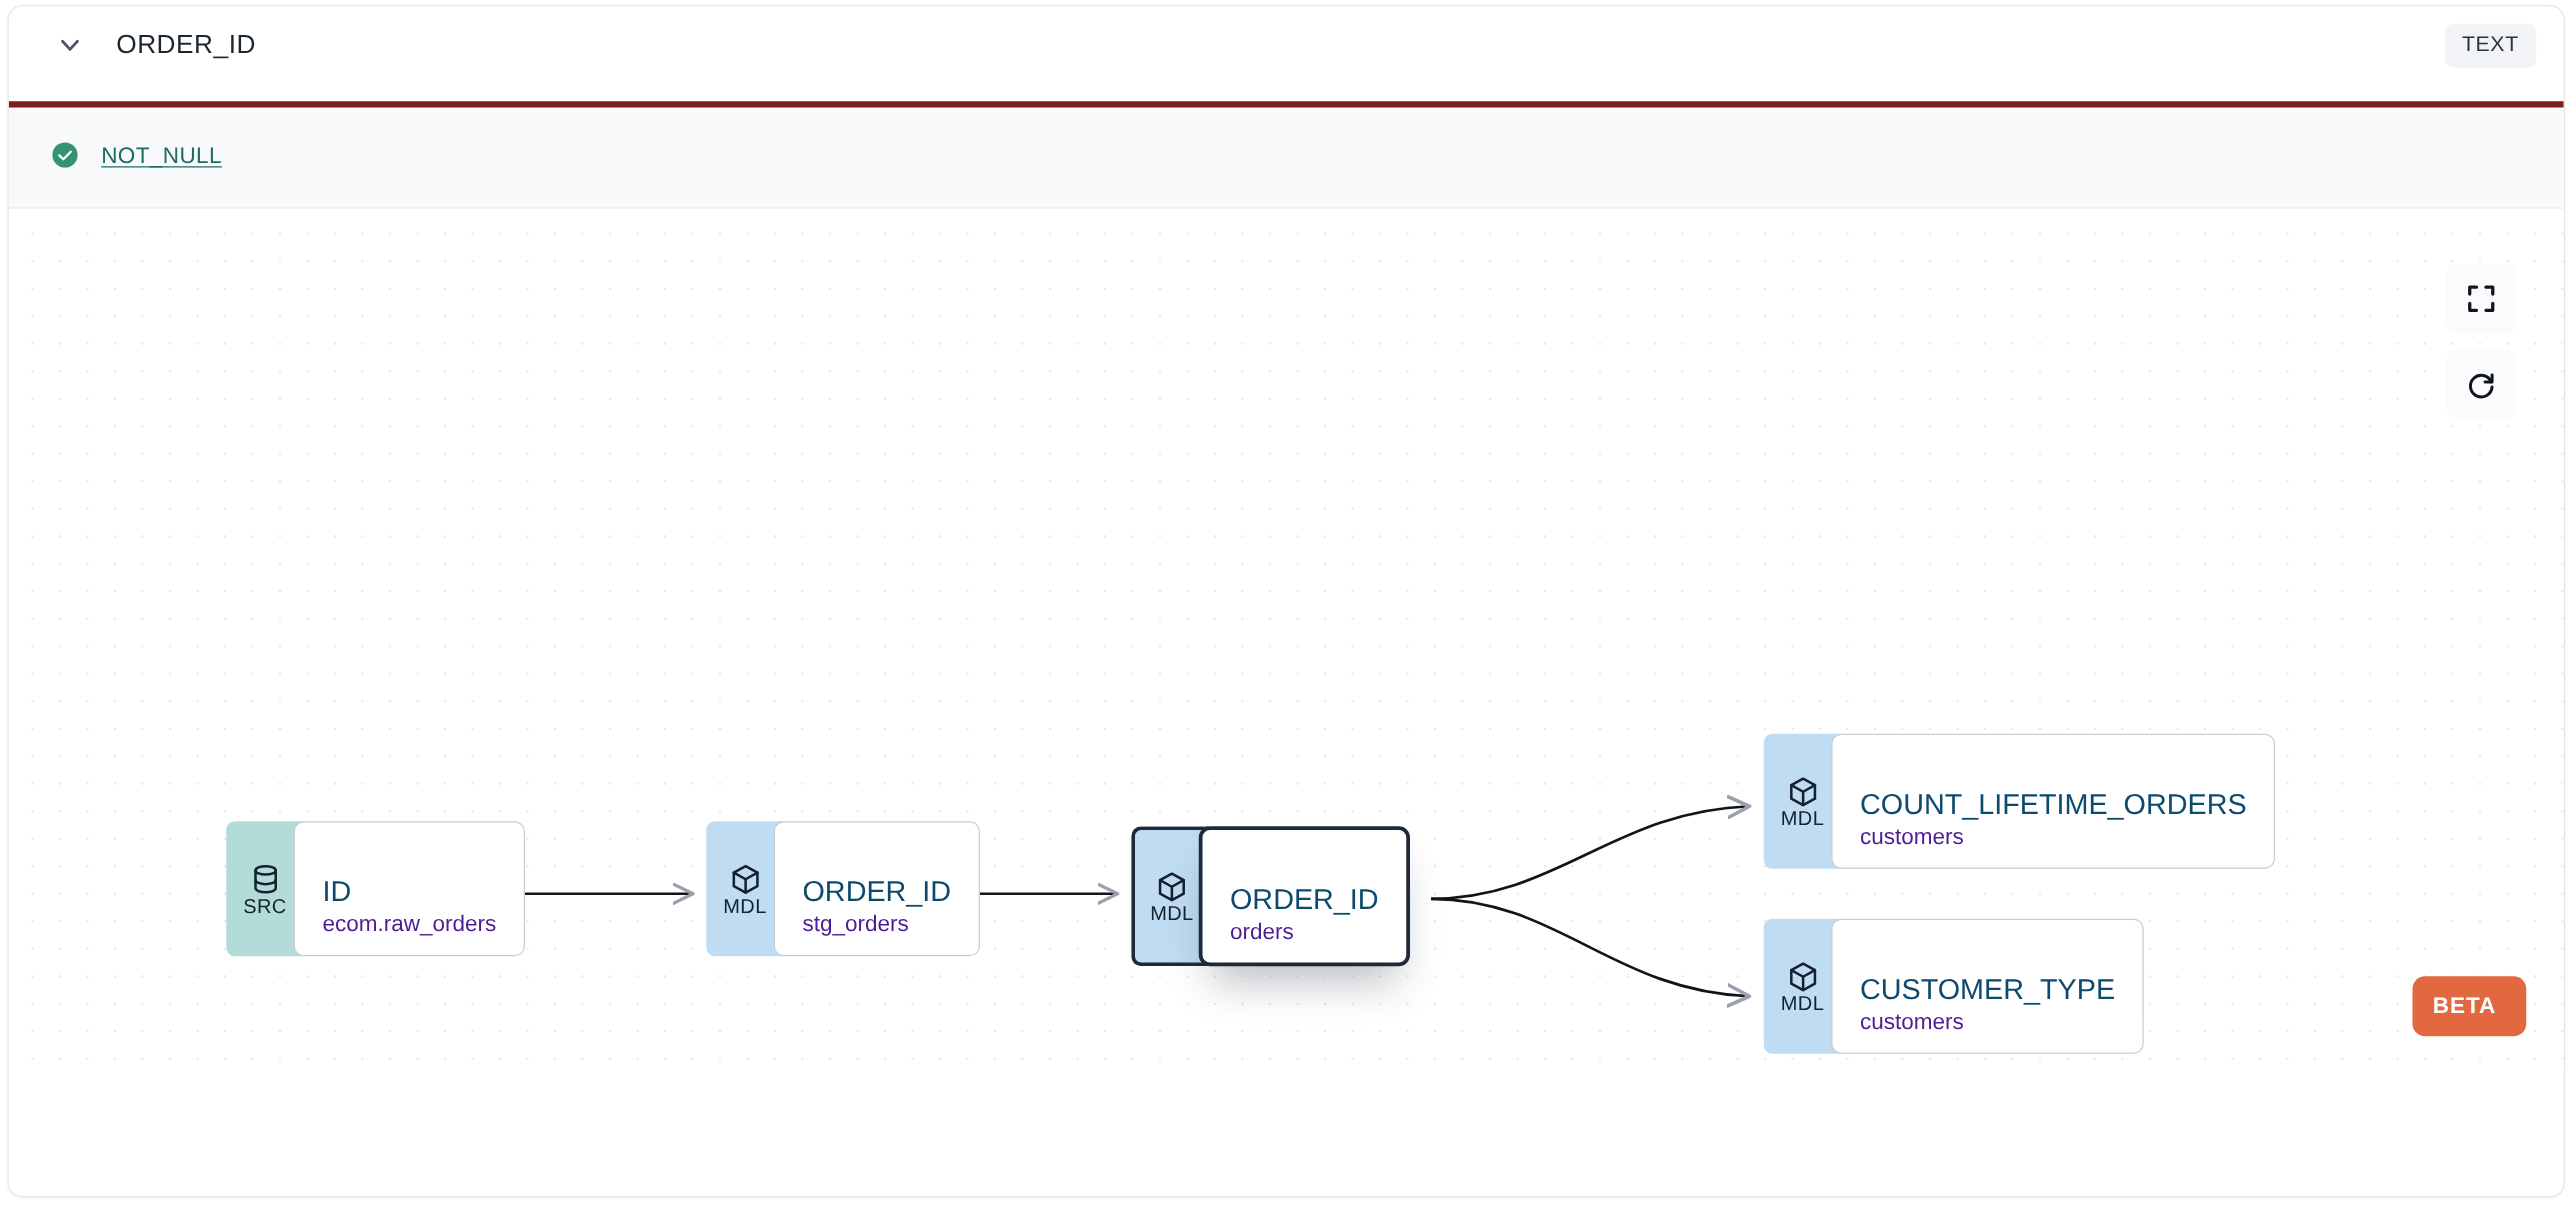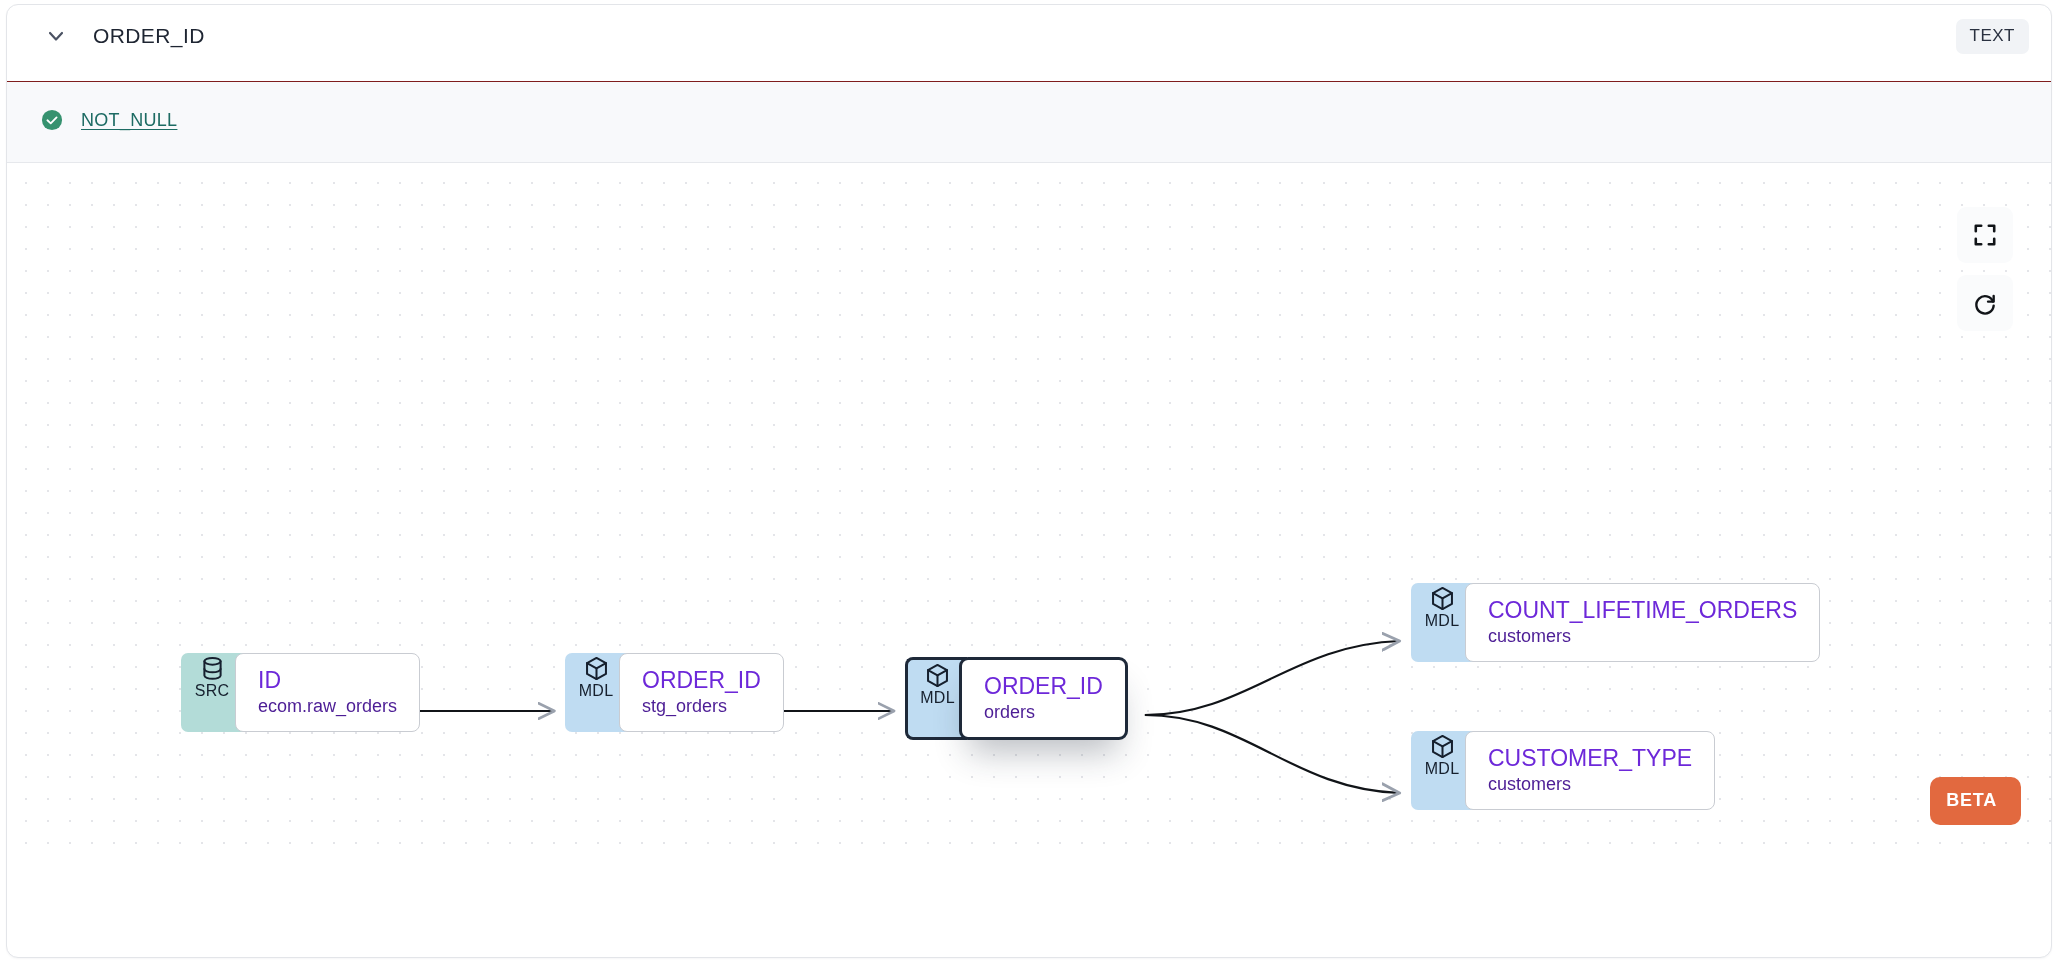--- a/index.html
+++ b/index.html
@@ -71,21 +71,21 @@
     font-size: 21px;
     color: #6b7280;
     line-height: 1.45;
     height: 44px;
   }
 
   
   .tests {
     margin-top: 14px;
     background: #f8f9fb;
-    border-top: 1px solid #7f1d1d;
+    border-top: 5px solid #7f1d1d;
     border-bottom: 1px solid #e6e8ec;
     padding: 16px 34px 20px 34px;
   }
   .test-row {
     display: flex;
     align-items: center;
     height: 44px;
   }
   .check-icon { flex: 0 0 auto; width: 22px; height: 22px; display: block; }
   .test-link {
@@ -120,21 +120,21 @@
     position: absolute;
     display: flex;
     align-items: stretch;
   }
   .node-badge {
     width: 62px;
     border-radius: 7px 0 0 7px;
     display: flex;
     flex-direction: column;
     align-items: center;
-    justify-content: flex-start;
+    justify-content: center;
     gap: 1px;
     padding-top: 2px;
     flex: 0 0 auto;
     position: relative;
     z-index: 1;
   }
   .node-badge .badge-label {
     font-size: 16px;
     letter-spacing: 0.3px;
     color: #16202e;
@@ -150,23 +150,24 @@
     display: flex;
     flex-direction: column;
     justify-content: center;
     gap: 2px;
     position: relative;
     z-index: 2;
     min-width: 0;
   }
   .node-name {
     font-size: 23px;
-    color: #6d28d9;
+    color: #0c4a6e;
     line-height: 1.16;
     white-space: nowrap;
+    margin-top: 29px;
   }
   .node-sub {
     font-size: 18px;
     color: #4c1d95;
     line-height: 1.2;
     white-space: nowrap;
   }
 
   .badge-src { background: #b3dcd8; }
   .badge-mdl { background: #bfdcf2; }

